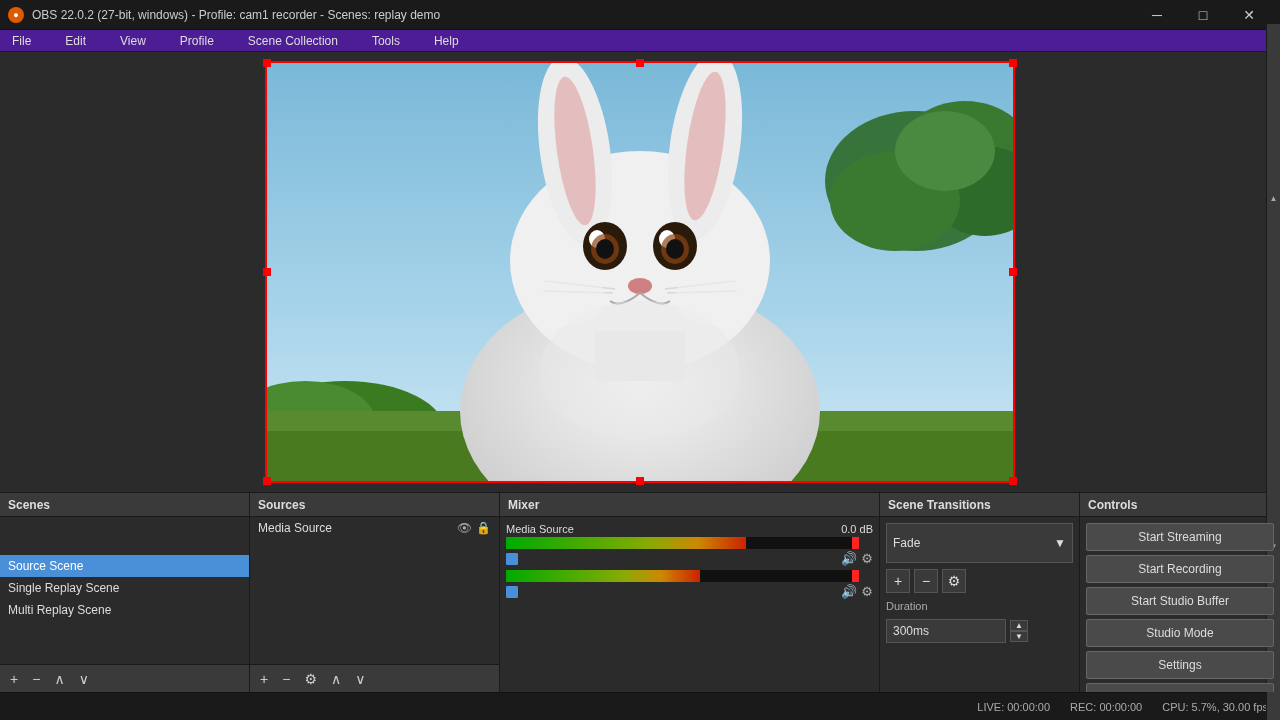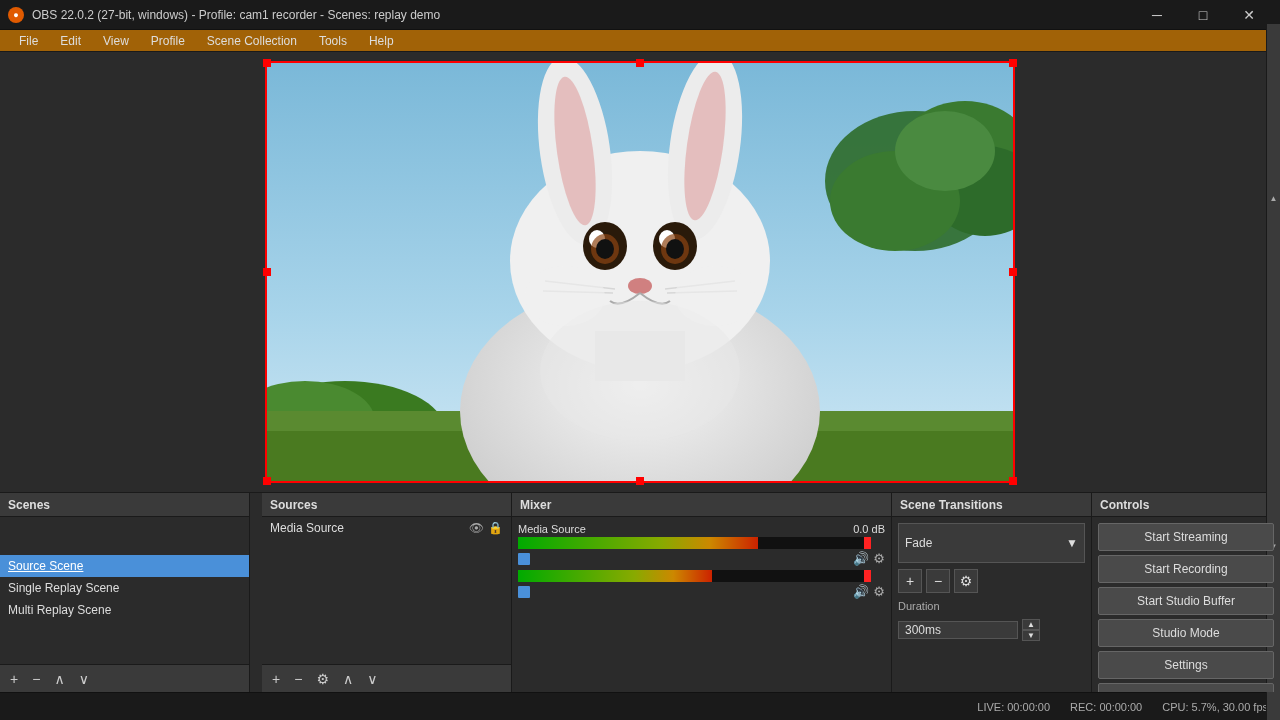--- a/index.html
+++ b/index.html
@@ -58,26 +58,26 @@
       font-size: 14px;
       cursor: pointer;
       display: flex;
       align-items: center;
       justify-content: center;
     }
 
     
     #menu-bar {
       height: 22px;
-      background: #a16207;
-      display: flex;
-      align-items: center;
-      padding: 0 11px;
+      background: #4c1d95;
+      display: flex;
+      align-items: center;
+      padding: 0 4px;
       border-bottom: 1px solid #1a1a1a;
-      gap: 6px;
+      gap: 18px;
     }
     .menu-item {
       padding: 2px 8px;
       font-size: 12px;
       color: #ddd;
       cursor: pointer;
       border-radius: 2px;
     }
 
     
@@ -193,27 +193,25 @@
     }
     .scene-item {
       padding: 4px 8px;
       font-size: 12px;
       cursor: pointer;
       color: #ddd;
     }
     .scene-item.active {
       background: #4a90d9;
       color: white;
-      text-decoration: underline;
     }
 
     
     #sources-panel {
       width: 250px;
-      margin-left: 12px;
     }
     .source-item {
       padding: 4px 8px;
       font-size: 12px;
       cursor: pointer;
       color: #ddd;
       display: flex;
       align-items: center;
       justify-content: space-between;
     }
@@ -313,21 +311,21 @@
       display: flex;
       align-items: center;
       gap: 4px;
     }
     .duration-input {
       background: #3a3a3a;
       border: 1px solid #555;
       color: #ddd;
       padding: 2px 6px;
       font-size: 12px;
-      height: 18px;
+      height: 24px;
       width: 120px;
     }
     .duration-spinner {
       display: flex;
       flex-direction: column;
     }
     .spinner-btn {
       background: #3a3a3a;
       border: 1px solid #555;
       color: #ddd;

